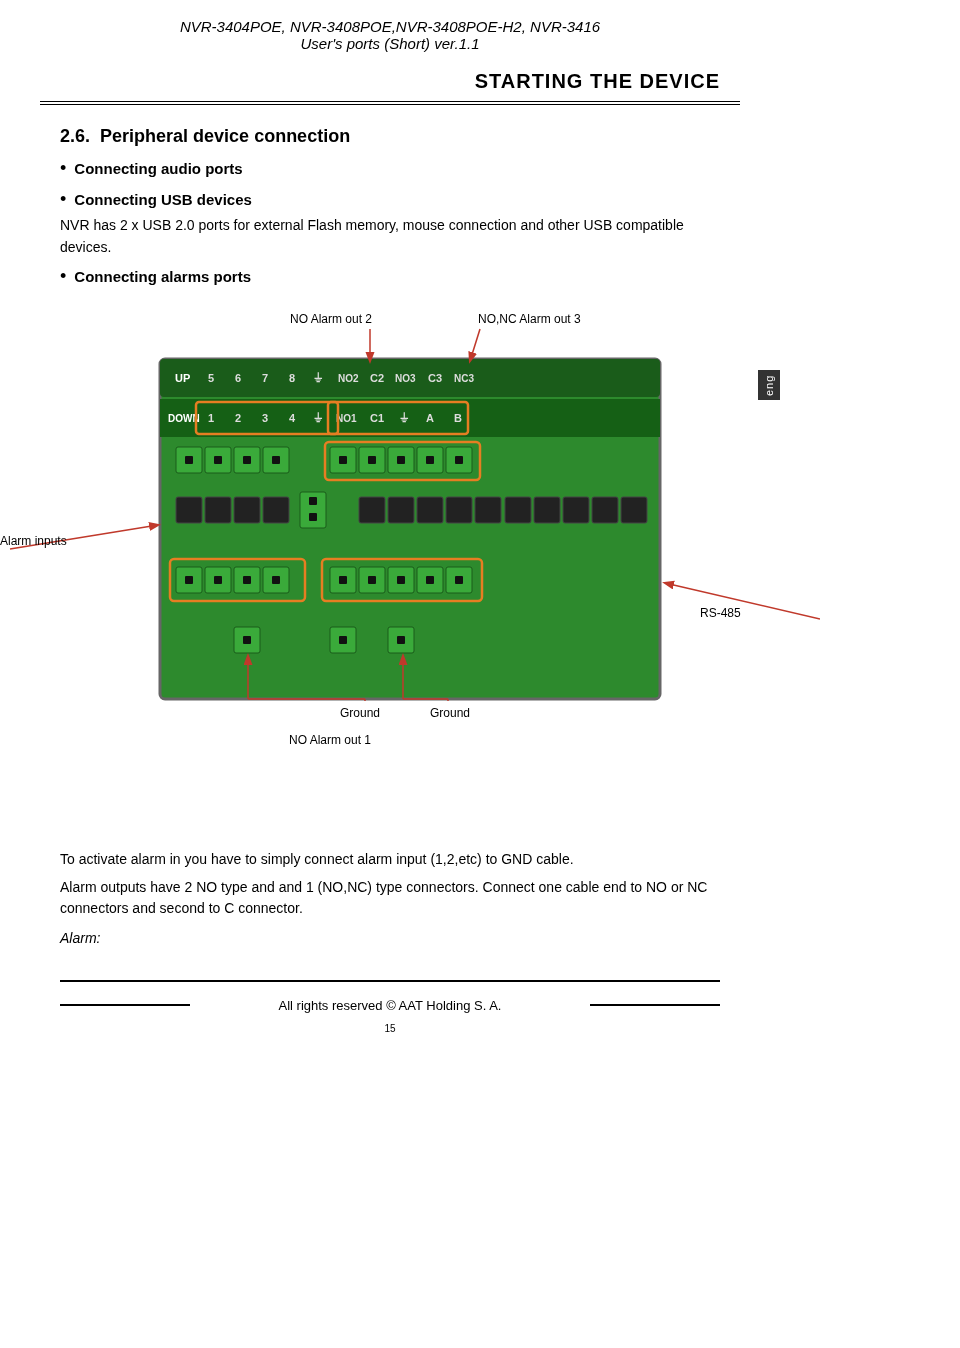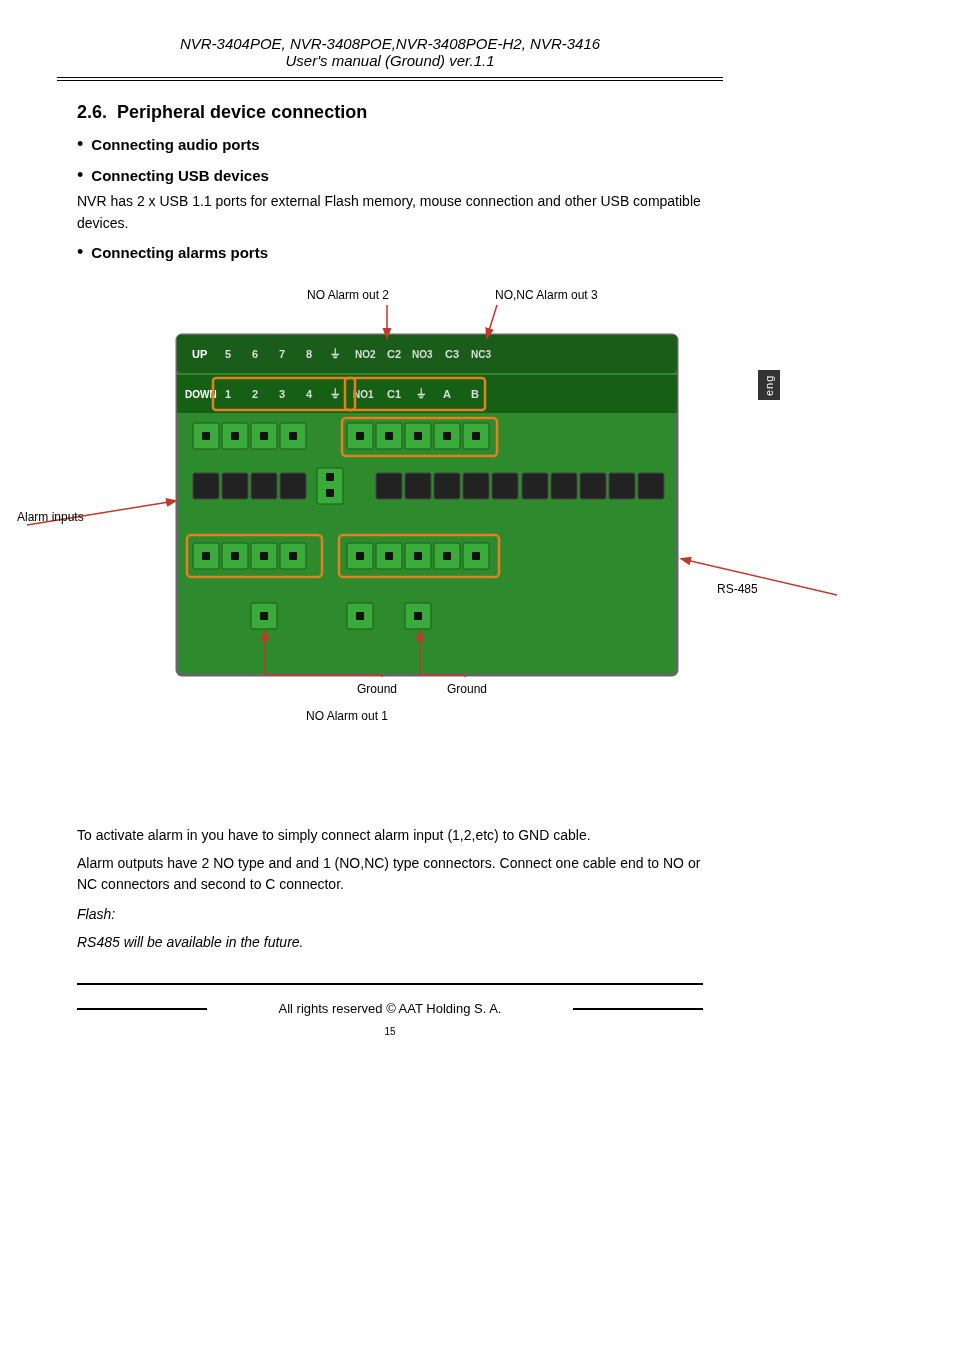--- a/index.html
+++ b/index.html
@@ -7,21 +7,21 @@
       font-family: Arial, sans-serif;
       background: #fff;
       color: #000;
       width: 960px;
       min-height: 1348px;
       position: relative;
     }
     .page {
       width: 780px;
       min-height: 1348px;
-      padding: 17px;
+      padding: 0;
       position: relative;
     }
     .header {
       text-align: center;
       padding: 18px 60px 8px 60px;
       font-size: 15px;
     }
     .header .title-line1 {
       font-style: italic;
       font-size: 15px;
@@ -139,23 +139,24 @@
       font-style: italic;
     }
   </style>
 </head>
 <body>
 
 <div class="page">
 
   <div class="header">
     <div class="title-line1">NVR-3404POE, NVR-3408POE,NVR-3408POE-H2, NVR-3416</div>
-    <div class="title-line2">User's manual (Ground) ver.1.1</div>
-  </div>
-
+    <div class="title-line2">User's ports (Short) ver.1.1</div>
+  </div>
+
+  <div class="section-title">STARTING THE DEVICE</div>
 
   <hr class="double-rule">
 
   <div class="eng-badge">eng</div>
 
   <div class="content">
 
     <div class="section-heading">
       <span>2.6.</span>&nbsp;
       <span>Peripheral device connection</span>
@@ -165,21 +166,21 @@
       <span class="bullet">•</span>
       <span class="bullet-text">Connecting audio ports</span>
     </div>
 
 
     <div class="bullet-item">
       <span class="bullet">•</span>
       <span class="bullet-text">Connecting USB devices</span>
     </div>
 
-    <p>NVR has 2 x USB 1.1 ports for external Flash memory, mouse connection and other USB compatible devices.</p>
+    <p>NVR has 2 x USB 2.0 ports for external Flash memory, mouse connection and other USB compatible devices.</p>
 
     <div class="bullet-item">
       <span class="bullet">•</span>
       <span class="bullet-text">Connecting alarms ports</span>
     </div>
 
 
   </div>
 
   <div class="diagram-container">
@@ -344,22 +345,21 @@
           <path d="M0,0 L0,6 L8,3 z" fill="#c0392b"></path>
         </marker>
       </defs>
 
     </svg>
   </div>
 
   <div class="content" style="padding-top:0;">
     <p>To activate alarm in you have to simply connect alarm input (1,2,etc) to GND cable.</p>
     <p>Alarm outputs have 2 NO type and  and 1 (NO,NC) type connectors. Connect one cable end to NO or NC connectors and second to C connector.</p>
-    <p class="note-label">Flash:</p>
-    <p class="note-text">RS485 will be available in the future.</p>
+    <p class="note-label">Alarm:</p>
   </div>
 
   <hr class="footer-rule" style="margin-top:30px;">
 
   <div class="footer-content">
     <div class="footer-rule-short"></div>
     <span class="footer-text">All rights reserved © AAT Holding S. A.</span>
     <div class="footer-rule-short"></div>
   </div>
 

